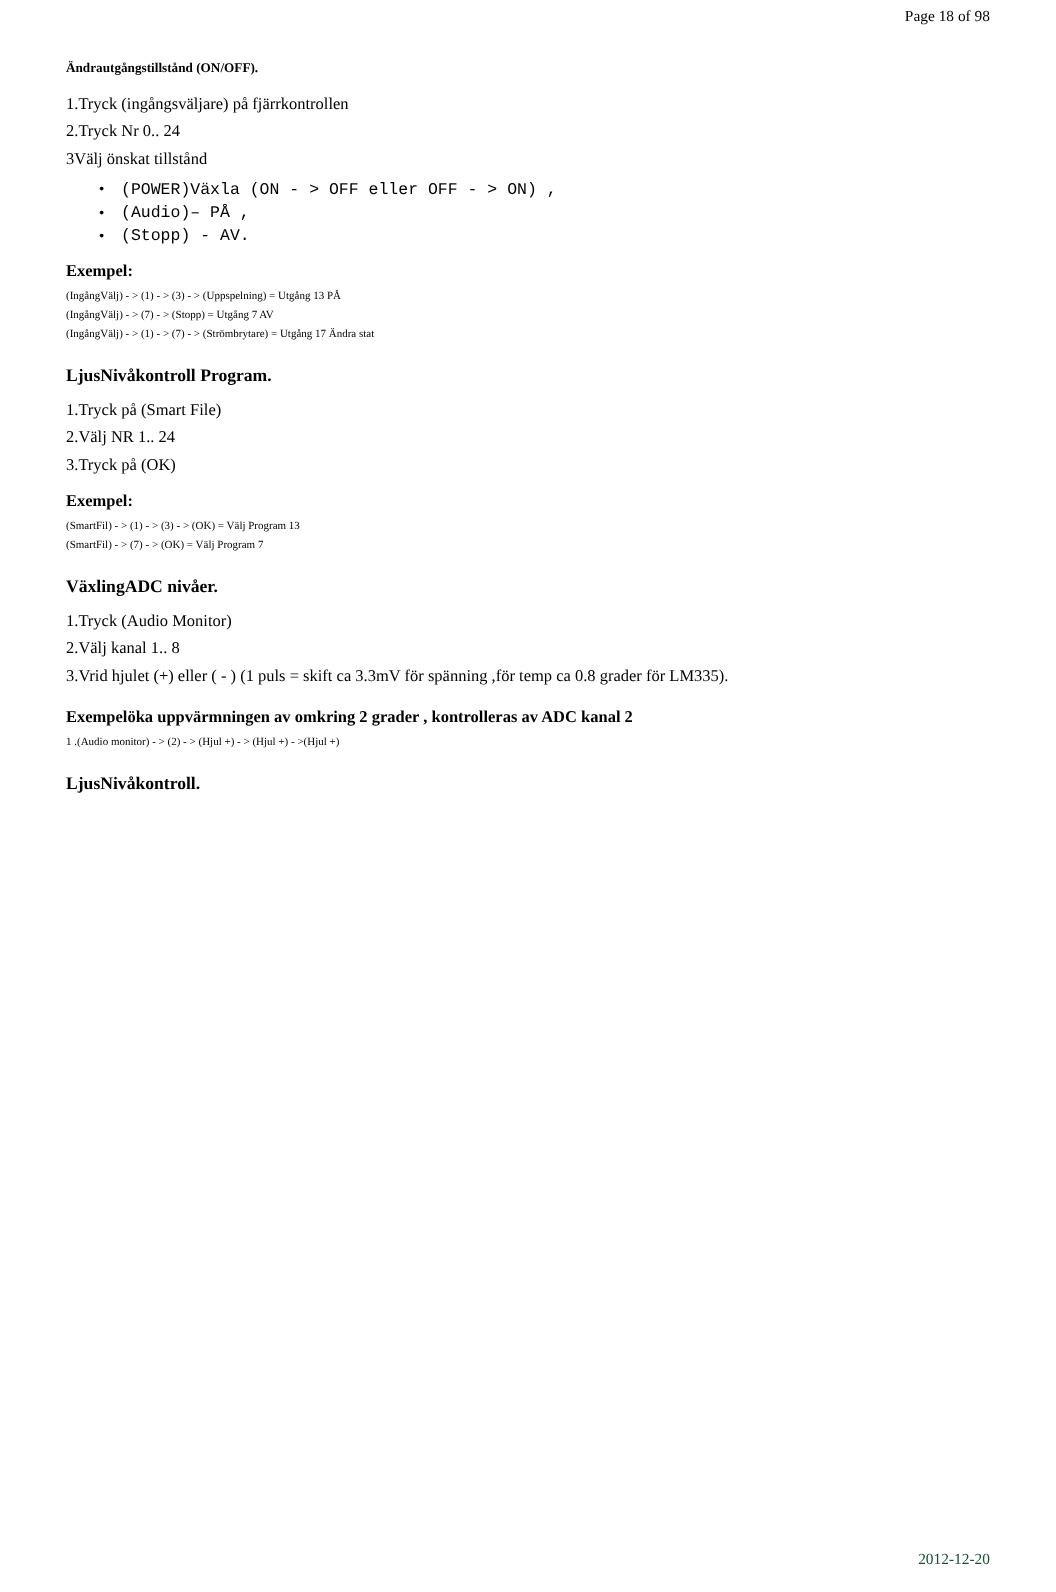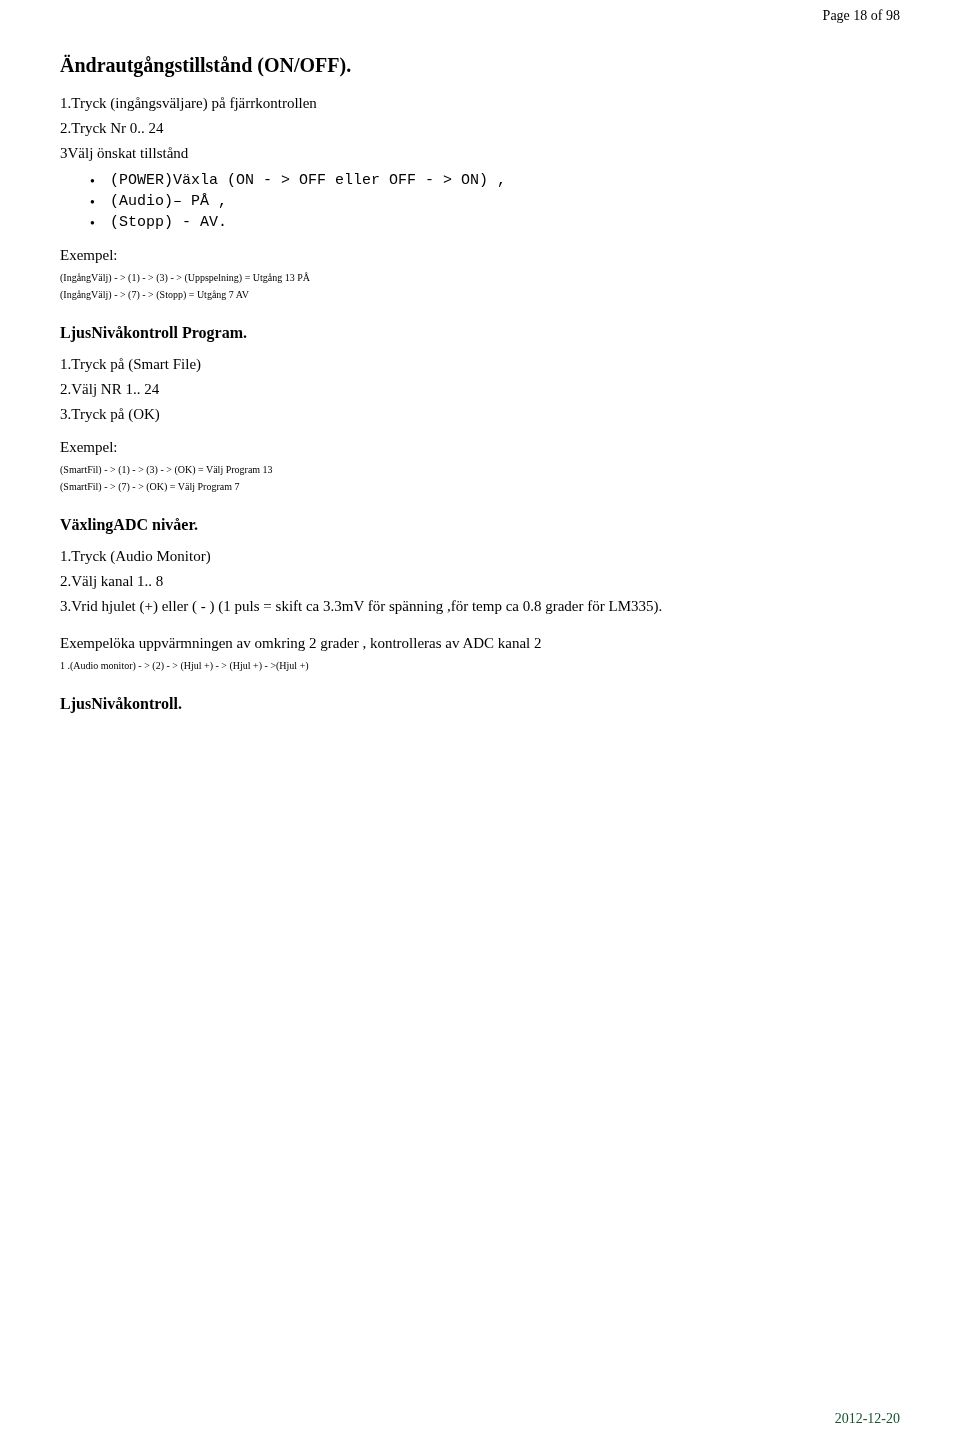--- a/index.html
+++ b/index.html
@@ -31,21 +31,21 @@
       padding: 8px 0 20px 0;
       border-bottom: none;
     }
 
     .page-number {
       font-size: 14px;
       color: #000;
     }
 
     .section-title {
-      font-size: 20px;
+      font-size: 12px;
       font-weight: bold;
       margin-bottom: 18px;
       margin-top: 10px;
     }
 
     .content-block {
       margin-bottom: 14px;
     }
 
     .numbered-item {
@@ -71,20 +71,21 @@
       position: absolute;
       left: 0;
       font-size: 8px;
       top: 4px;
     }
 
     .example-label {
       font-size: 15px;
       margin-top: 16px;
       margin-bottom: 8px;
+      font-weight: bold;
     }
 
     .example-line {
       font-size: 10px;
       margin-bottom: 6px;
     }
 
     .subsection-title {
       font-size: 16px;
       font-weight: bold;
@@ -127,20 +128,21 @@
     <ul class="bullet-list">
       <li>(POWER)Växla (ON - &gt; OFF eller OFF - &gt; ON) ,</li>
       <li>(Audio)– PÅ ,</li>
       <li>(Stopp) - AV.</li>
     </ul>
 
     <div class="example-label">Exempel:</div>
 
     <div class="example-line">(IngångVälj) - &gt; (1) - &gt; (3) - &gt; (Uppspelning) = Utgång 13 PÅ</div>
     <div class="example-line">(IngångVälj) - &gt; (7) - &gt; (Stopp) = Utgång 7 AV</div>
+    <div class="example-line">(IngångVälj) - &gt; (1) - &gt; (7) - &gt; (Strömbrytare) = Utgång 17 Ändra stat</div>
   </div>
 
   <div class="content-block">
     <div class="subsection-title">LjusNivåkontroll Program.</div>
 
     <div class="numbered-item">
       <span>1</span><span>.Tryck på (Smart File)</span>
     </div>
     <div class="numbered-item">
       <span>2</span><span>.Välj NR 1.. 24</span>

